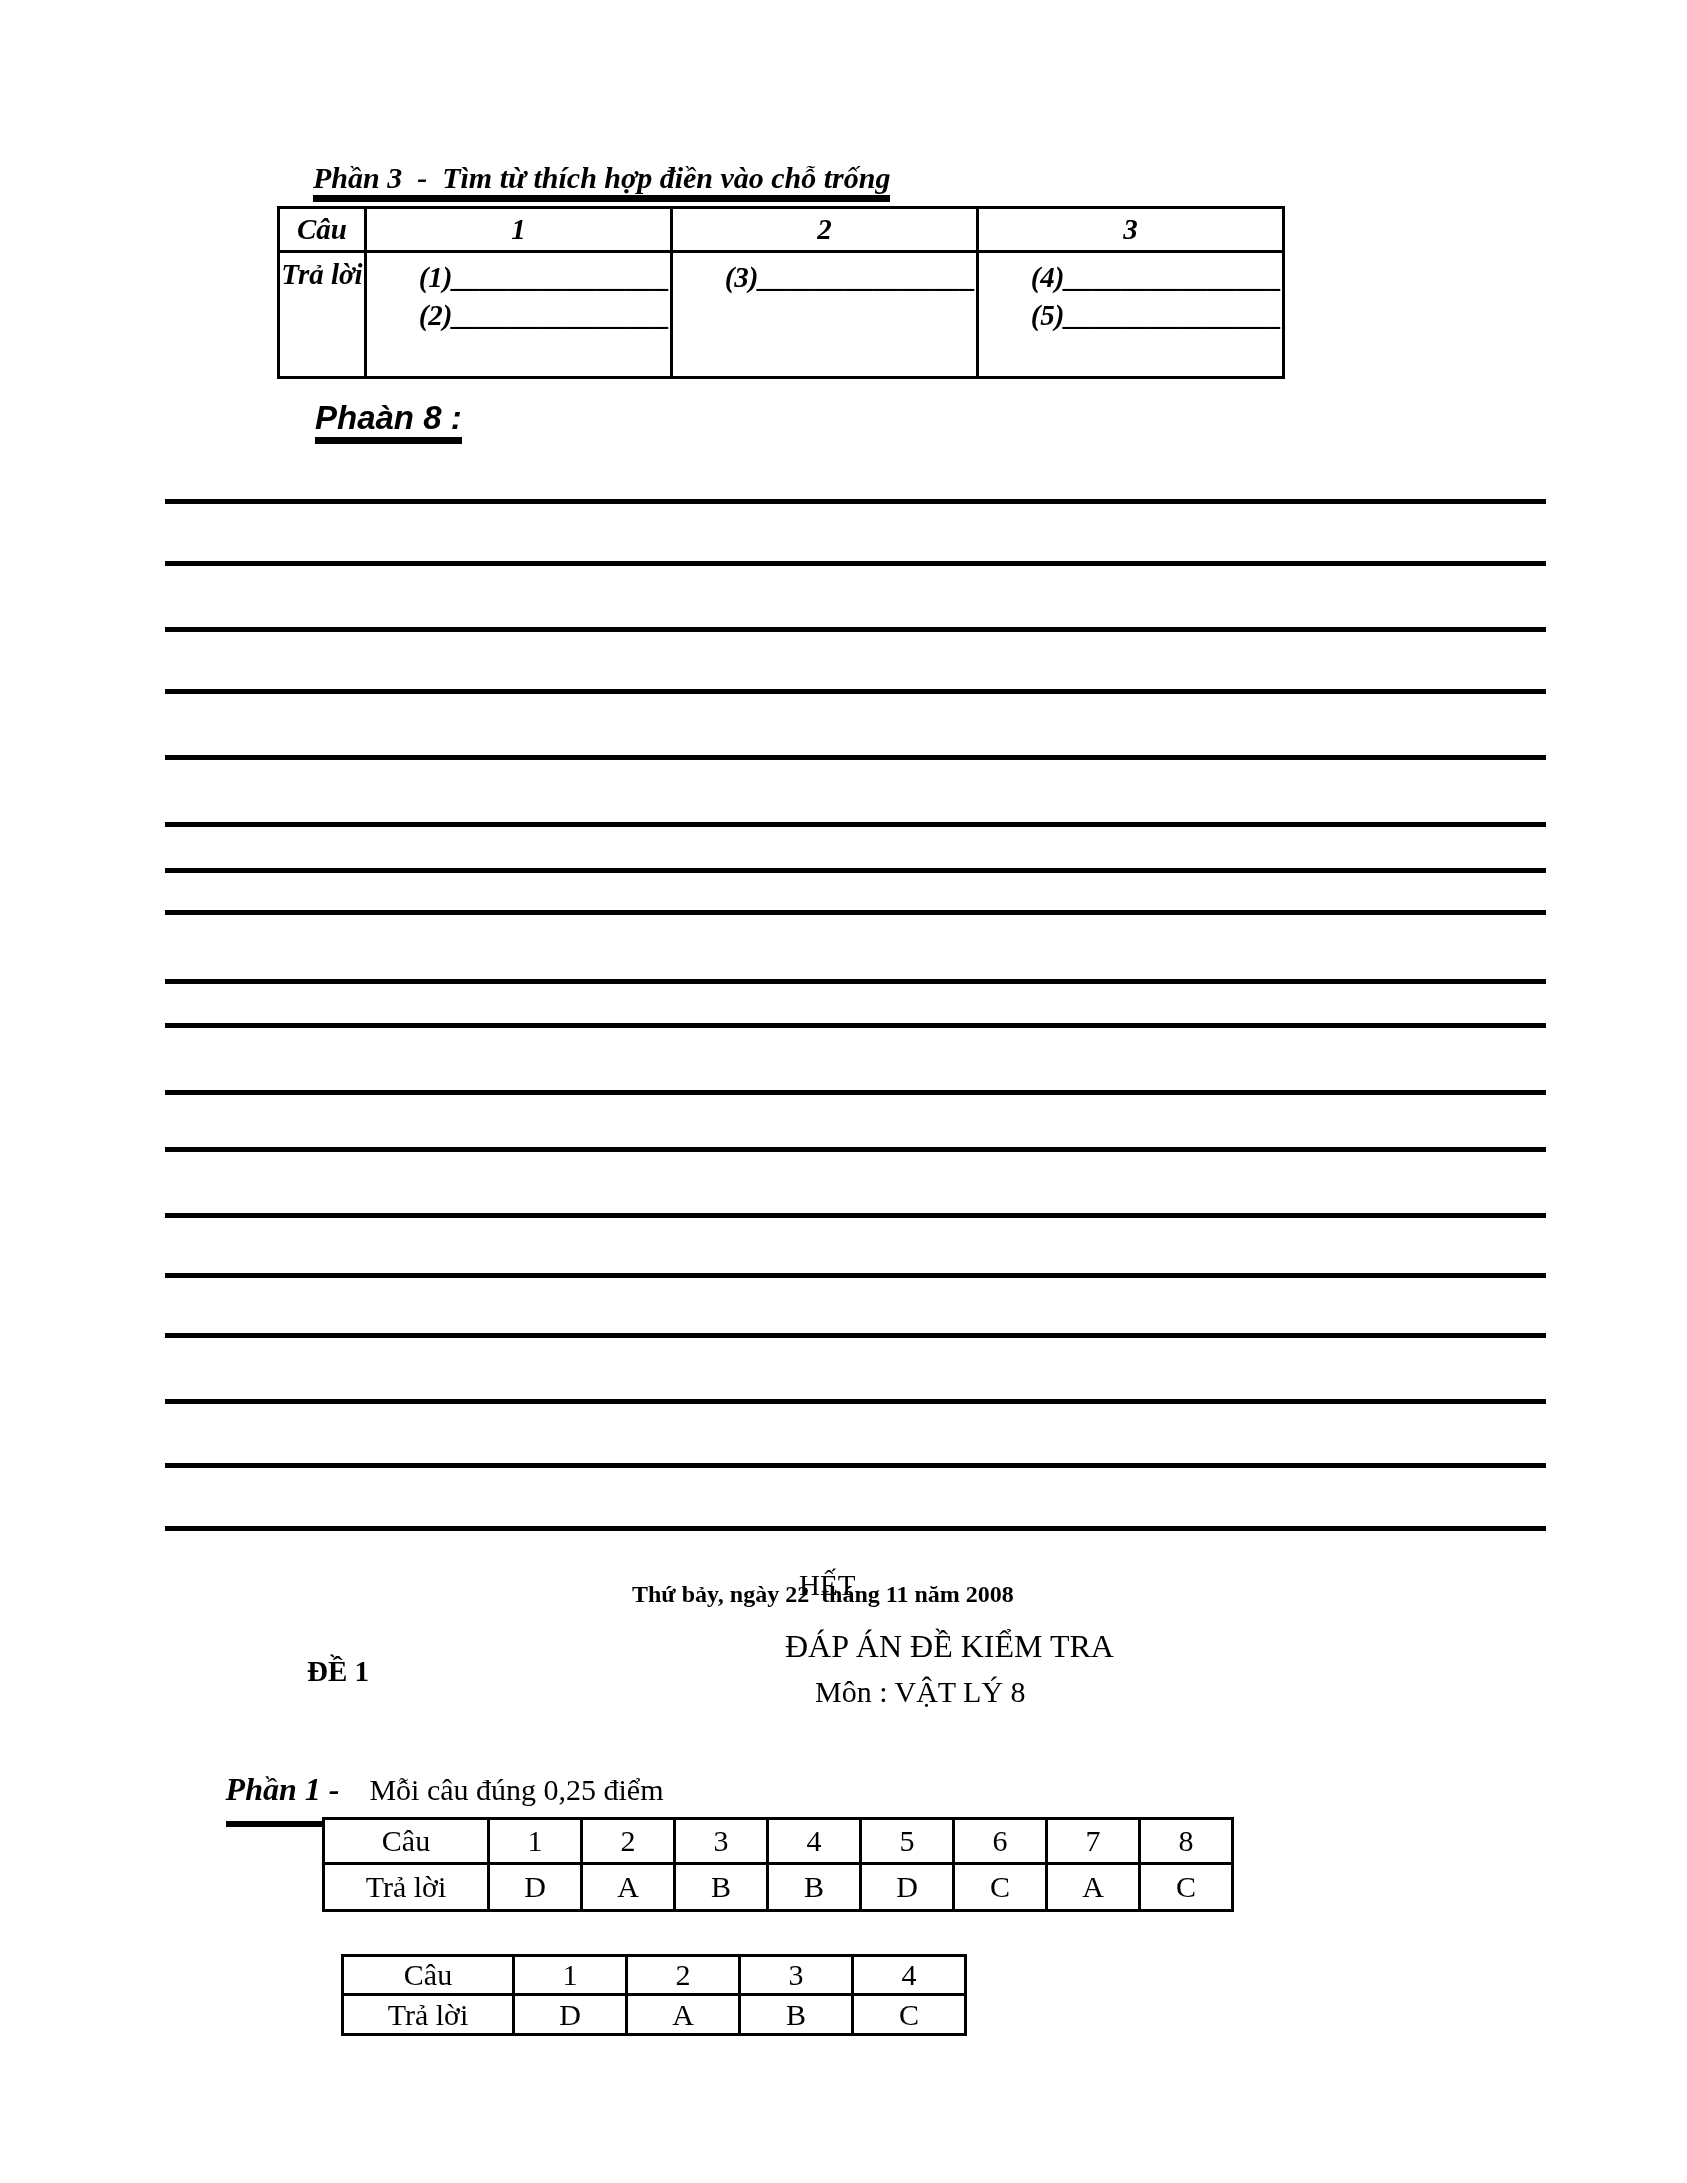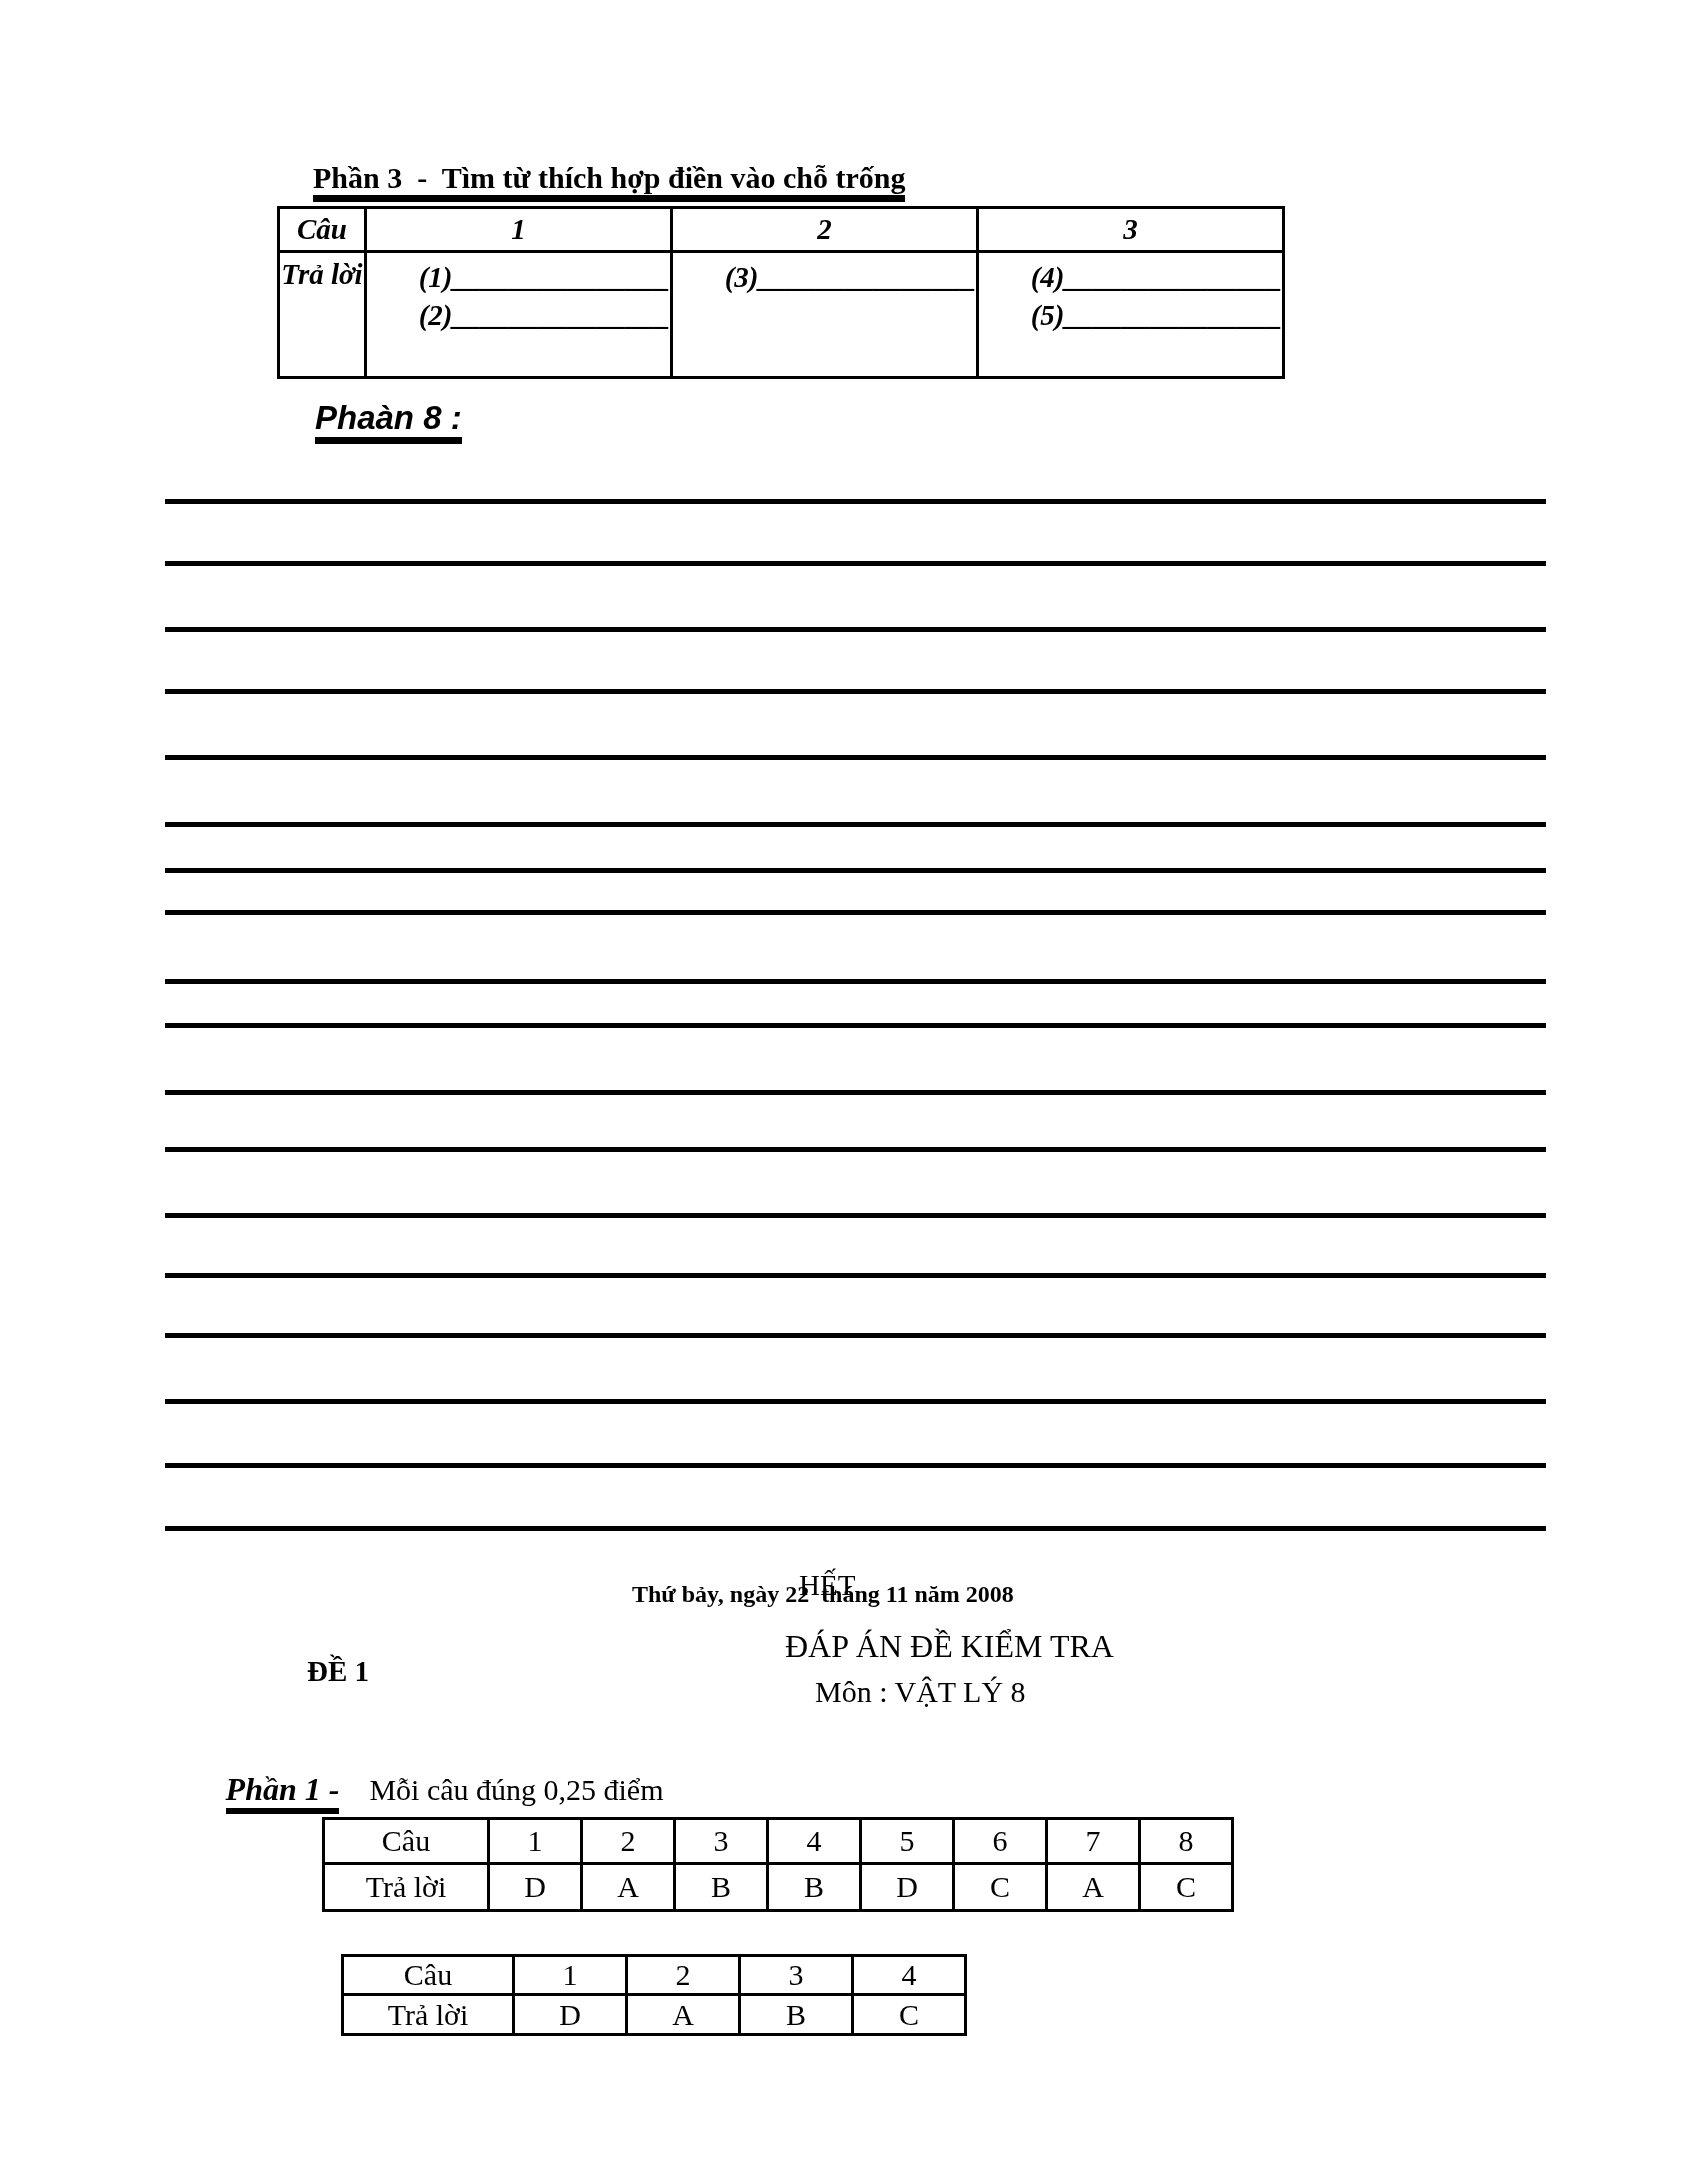--- a/index.html
+++ b/index.html
@@ -4,21 +4,21 @@
 <style>
   html,body{margin:0;padding:0;background:#fff;}
   #page{
     position:relative;width:1687px;height:2183px;background:#ffffff;
     font-family:"Liberation Serif","DejaVu Serif",serif;color:#000;overflow:hidden;
   }
   .abs{position:absolute;white-space:pre;}
 
   
   .s3-title{
-    left:313px;top:161px;font-size:30px;font-weight:bold;
+    left:313px;top:161px;font-size:30px;font-weight:bold;font-style:italic;
     line-height:34px;border-bottom:7.3px solid #000;padding-bottom:0;
   }
   
   table{border-collapse:collapse;table-layout:fixed;position:absolute;background:#fff;}
   td{border:3.3px solid #000;overflow:hidden;}
   #t3{left:277px;top:206px;width:1005px;}
   #t3 td{font-weight:bold;font-style:italic;font-size:29px;}
   #t3 .hdr td{height:39px;text-align:center;vertical-align:middle;}
   #t3 .bod td{height:118px;vertical-align:top;text-align:right;padding:5.3px 0 0 9.3px;}
   #t3 .bod td.lbl{text-align:center;padding-left:0;}
@@ -39,21 +39,21 @@
   .het{left:799px;top:1569px;font-size:29px;}
   .dateline{left:632px;top:1581px;font-size:24px;font-weight:bold;}
   .dapan{left:785px;top:1628px;font-size:32px;}
   .mon{left:815px;top:1675px;font-size:30px;}
   .de1{left:307px;top:1655px;font-size:29px;font-weight:bold;}
 
   
   .part-head{white-space:pre;}
   .part-head .ph-title{
     font-size:32px;font-weight:bold;font-style:italic;
-    border-bottom:6.6px solid #000;padding-bottom:2px;display:inline-block;line-height:33px;
+    border-bottom:6.6px solid #000;padding-bottom:15px;display:inline-block;line-height:33px;
   }
   .part-head .ph-note{font-size:30px;margin-left:30px;}
   .p1-head{left:215px;top:1762px;}
   .p2-head{left:215px;top:1913px;}
 
   
   #t1{left:322px;top:1817px;width:912px;}
   #t2{left:341px;top:1954px;width:623px;}
   #t1 td,#t2 td{font-size:30px;text-align:center;vertical-align:middle;}
   #t1 .r1 td{height:40px;}

